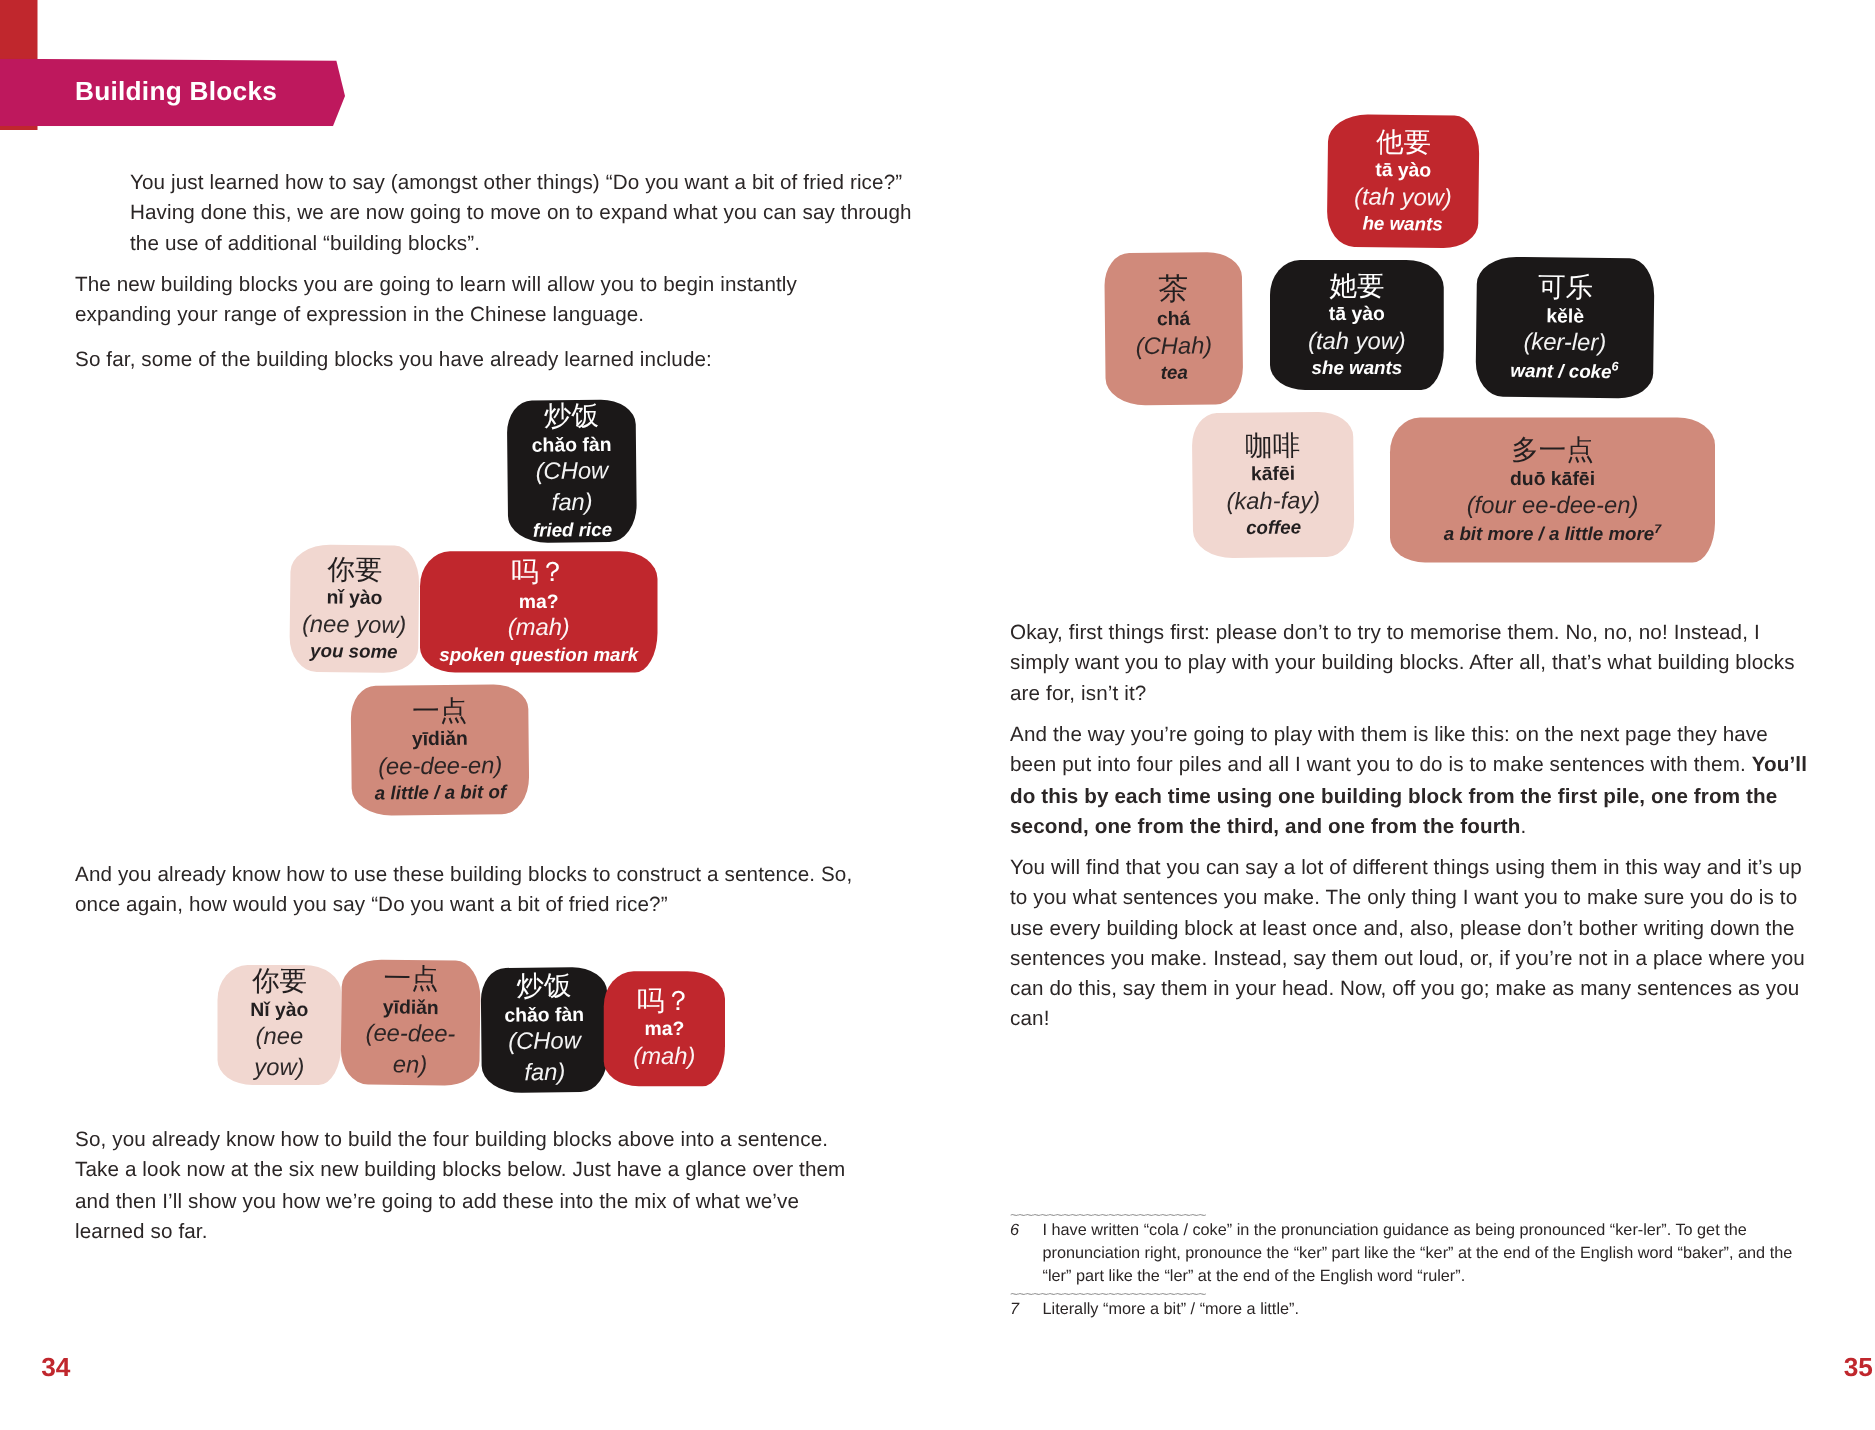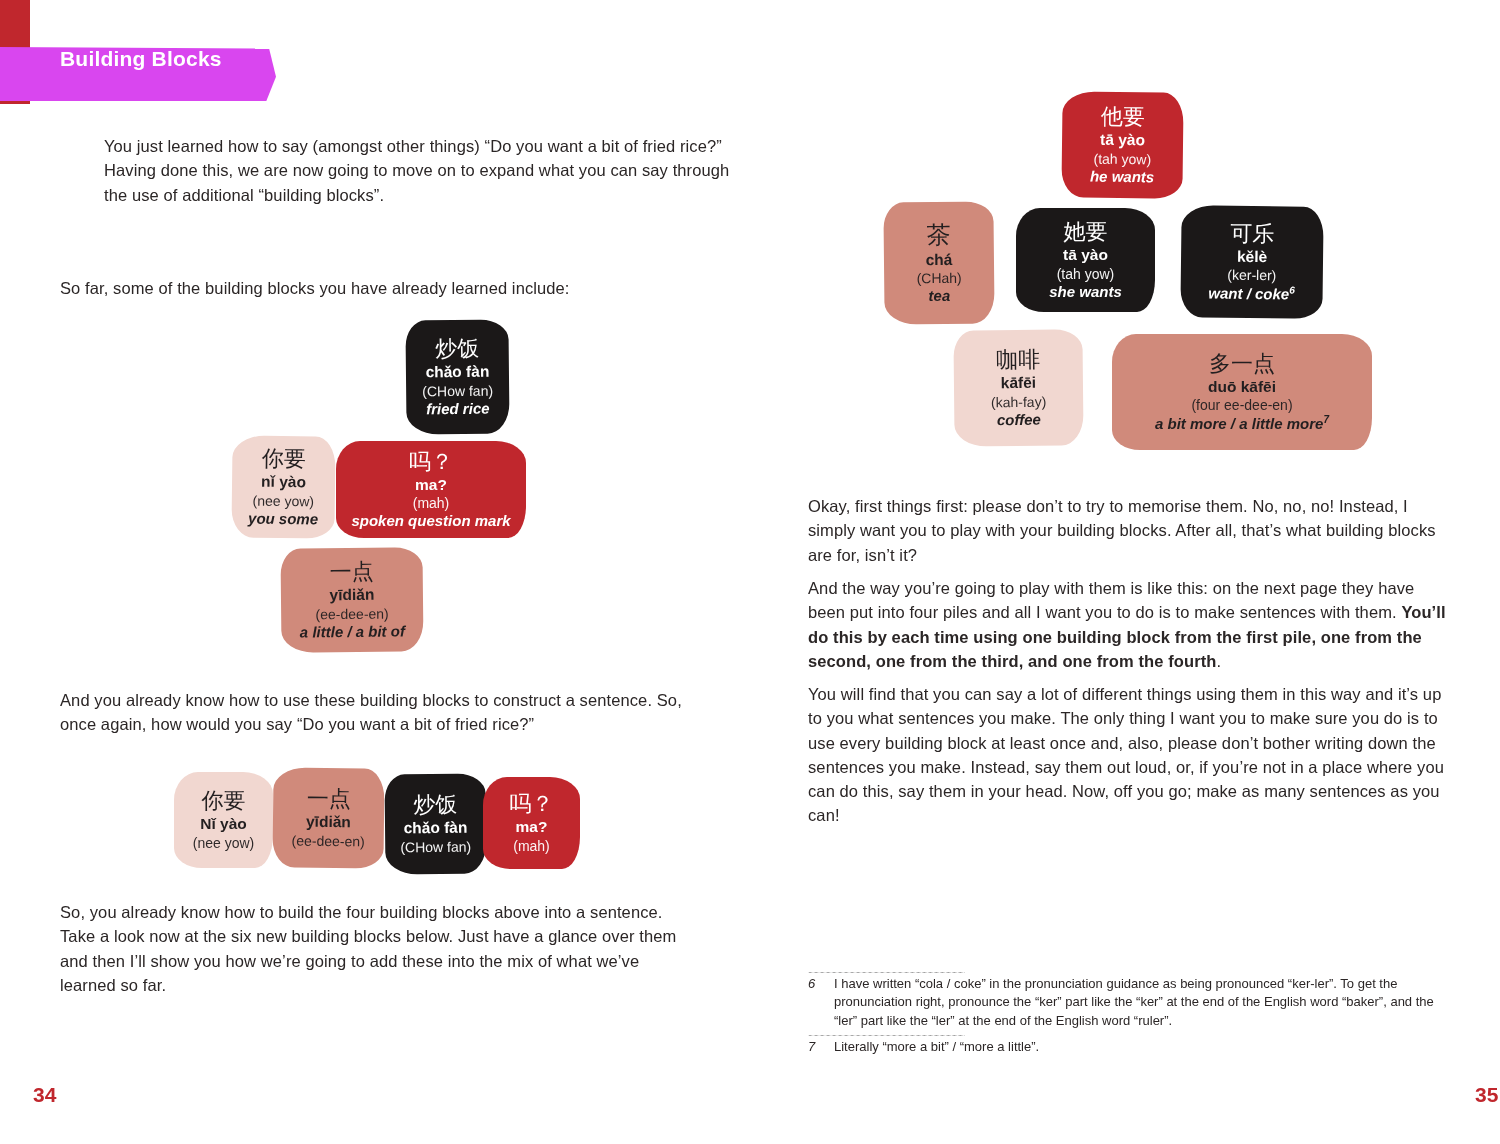--- a/index.html
+++ b/index.html
@@ -4,22 +4,22 @@
 <style>
   html,body{margin:0;padding:0;background:#e9e9e9;}
   .sheet{
     position:relative;width:1500px;height:1144px;background:#ffffff;
     font-family:"Liberation Sans","DejaVu Sans",sans-serif;color:#2b2626;
     overflow:hidden;margin:0 auto;
   }
   
   .corner-strip{position:absolute;left:0;top:0;width:30px;height:104px;background:#c0272d;}
   .banner{
-    position:absolute;left:0;top:47px;width:276px;height:54px;background:#d946ef;
-    display:flex;
+    position:absolute;left:0;top:47px;width:276px;height:54px;background:#be185d;
+    display:flex;align-items:center;
     clip-path:polygon(0 0,97.5% 3%,100% 55%,96.5% 100%,0 100%);
   }
   .banner span{color:#ffffff;font-weight:700;font-size:21px;padding-left:60px;letter-spacing:.2px;}
   
   .para{position:absolute;font-size:16.5px;line-height:1.47;letter-spacing:.1px;}
   .bold{font-weight:700;}
   .pagenum{position:absolute;color:#c0272d;font-weight:700;font-size:21px;}
   
   .tile{
     position:absolute;display:flex;flex-direction:column;align-items:center;justify-content:center;
@@ -28,41 +28,42 @@
   .black{background:#1b1818;color:#ffffff;}
   .red{background:#c0272d;color:#ffffff;}
   .pink{background:#f1d7d0;color:#231f20;}
   .salmon{background:#d08a7b;color:#231f20;}
   .r1{border-radius:20px 28px 22px 32px / 26px 20px 30px 22px;transform:rotate(-.6deg);}
   .r2{border-radius:32px 20px 28px 22px / 22px 30px 20px 28px;transform:rotate(.7deg);}
   .r3{border-radius:24px 30px 18px 28px / 28px 22px 32px 20px;}
   .hanzi{font-size:22px;line-height:1.2;}
   .hanzi.big{font-size:24px;}
   .pinyin{font-size:15.5px;font-weight:700;line-height:1.25;}
-  .pron{font-size:14px;line-height:1.3;opacity:.95;}
+  .pron{font-size:19px;line-height:1.3;opacity:.95;font-style:italic;}
   .meaning{font-size:15px;font-weight:700;font-style:italic;line-height:1.2;}
   .fnref{font-size:10px;font-style:italic;}
   
   .footnote{position:absolute;width:640px;font-size:13px;line-height:1.42;display:flex;}
   .footnote .num{width:26px;flex:none;font-style:italic;}
   .footnote .txt{flex:1;}
   .squiggle{position:absolute;height:10px;overflow:hidden;color:#9a9a9a;}
   .squiggle::before{content:"~~~~~~~~~~~~~~~~~~~~~~~~~~";font-size:12px;letter-spacing:-1px;line-height:10px;}
 </style>
 </head>
 <body>
 
 <div class="sheet">
 
   <div class="corner-strip"></div>
   <div class="banner">
     <span>Building Blocks</span>
   </div>
 
   <div class="para" style="left:60px;top:134px;width:632px;margin-left:44px;">You just learned how to say (amongst other things) “Do you want a bit of fried rice?” Having done this, we are now going to move on to expand what you can say through the use of additional “building blocks”.</div>
+  <div class="para" style="left:60px;top:216px;width:632px;">The new building blocks you are going to learn will allow you to begin instantly expanding your range of expression in the Chinese language.</div>
   <div class="para" style="left:60px;top:276px;width:632px;">So far, some of the building blocks you have already learned include:</div>
 
   <div class="tile black r1" style="left:406px;top:320px;width:103px;height:114px;">
     <div class="hanzi">炒饭</div>
     <div class="pinyin">chǎo fàn</div>
     <div class="pron">(CHow fan)</div>
     <div class="meaning">fried rice</div>
   </div>
   <div class="tile pink r2" style="left:232px;top:436px;width:103px;height:102px;">
     <div class="hanzi">你要</div>

